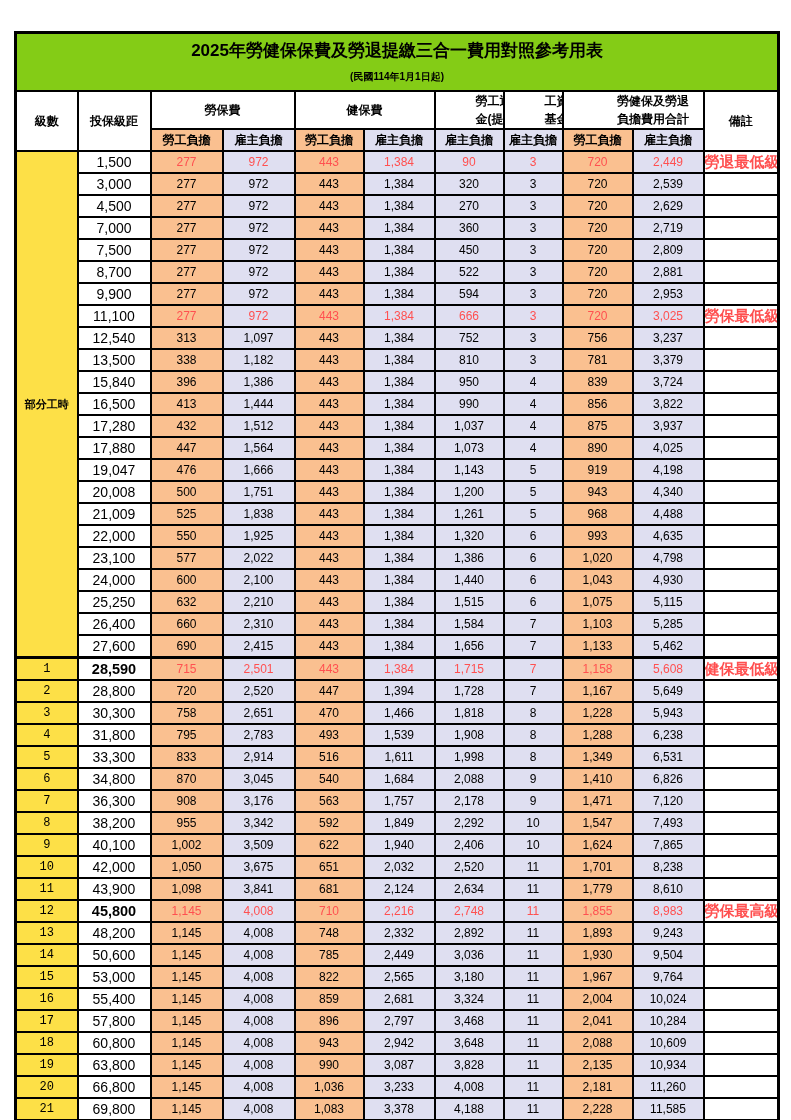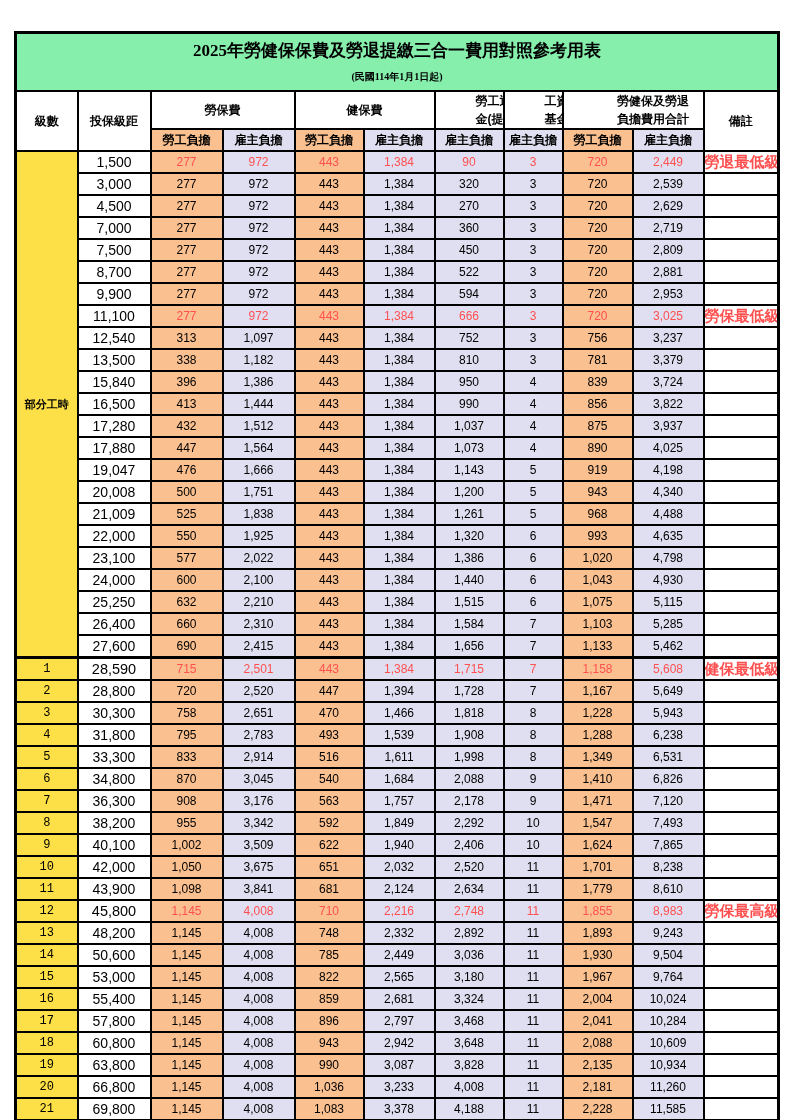--- a/index.html
+++ b/index.html
@@ -23,22 +23,21 @@
     border: 2px solid #000;
     padding: 0;
     text-align: center;
     vertical-align: middle;
     overflow: hidden;
     white-space: nowrap;
   }
   
   .title-cell {
     height: 56px;
-    background: #86efac;
-    font-family: Liberation Serif, serif;
+    background: #84cc16;
   }
   .title-main {
     font-size: 17px;
     font-weight: 700;
     line-height: 30px;
   }
   .title-sub {
     font-size: 10px;
     font-weight: 700;
     line-height: 22px;
@@ -57,21 +56,21 @@
   
   tbody td {
     height: 20px;
     font-size: 12px;
     font-weight: 500;
   }
   tbody tr { height: 22px; }
   .level-cell { background: #fde047; font-size: 12px; font-family: Liberation Mono, monospace; }
   .group-cell { font-size: 11px; font-weight: 600; }
   .bracket-cell { background: #fff; font-size: 14px; }
-  .bracket-cell.big { font-size: 14.5px; font-weight: 400; margin-top: 24px; }
+  .bracket-cell.big { font-size: 14.5px; font-weight: 700; margin-top: 24px; }
   .note-cell {
     background: #fff;
     font-size: 15px;
     font-weight: 700;
     color: #FF5050;
   }
   .red-row td.val { color: #FF5050; }
   .sep-top td { border-top: 3px solid #000; }
 </style>
 </head>

